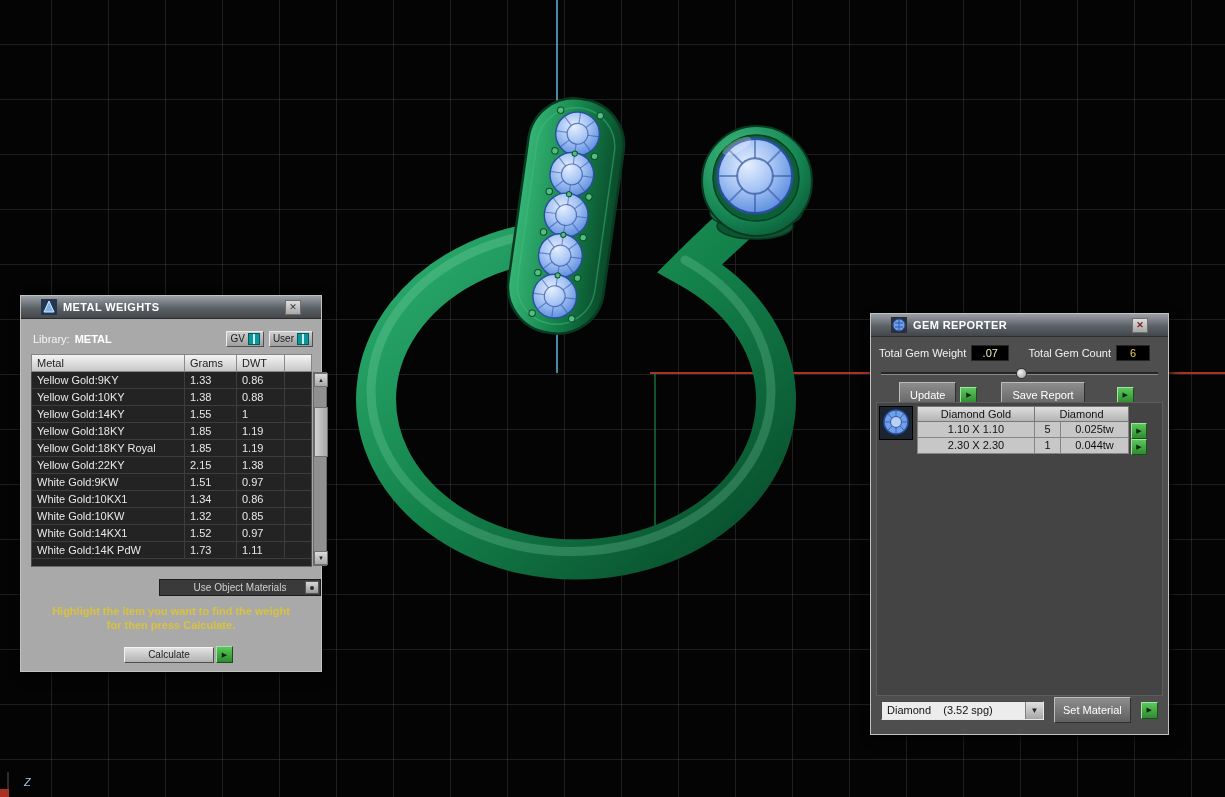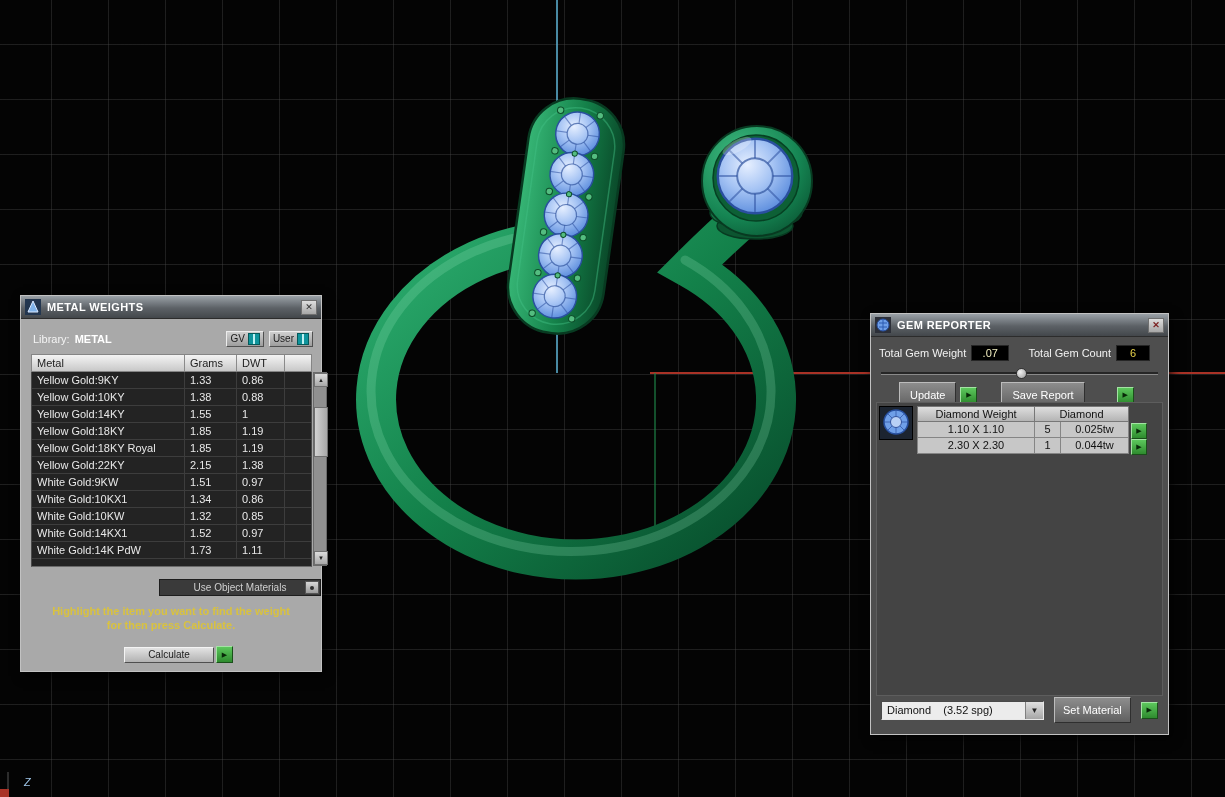--- a/index.html
+++ b/index.html
@@ -18,21 +18,21 @@
     background-size:57px 55px;
     background-position:-6px -11px;
   }
   .scene{position:absolute;left:0;top:0;}
   .zlab{position:absolute;left:24px;top:776px;color:#9fc6e8;font-size:11px;font-style:italic;}
   .corner-red{position:absolute;left:0;top:789px;width:9px;height:8px;background:var(--axis-red,#a93226);}
 
   
   .panel{position:absolute;border:1px solid #c2c2c2;box-shadow:3px 4px 10px rgba(0,0,0,.75);}
   .titlebar{
-    height:22px;display:flex;align-items:center;gap:6px;padding:0 4px;
+    height:22px;display:flex;align-items:center;gap:6px;padding:0 20px;
     background:linear-gradient(180deg,#9aa1a7,#5c6166 55%,#43474b);
     border-bottom:1px solid #2c2c2c;
   }
   .ticon{display:flex;width:16px;height:16px;}
   .ttext{flex:1;color:#fff;font-weight:bold;font-size:11px;letter-spacing:.4px;}
   .closeb{
     width:14px;height:13px;background:linear-gradient(#dedede,#a7a7a7);
     border:1px solid #6f6f6f;color:#333;font-size:9px;line-height:12px;text-align:center;cursor:default;
   }
   .gr .closeb{color:#7a1f1f;font-weight:bold;}
@@ -401,21 +401,21 @@
   <div class="gr-table">
     <span class="gem-thumb">
       <svg width="32" height="32">
           <circle cx="16" cy="15" r="12" fill="#6f9fe8" stroke="#274f9e" stroke-width="1.5"></circle>
           <circle cx="16" cy="15" r="5.5" fill="#b9d0f5" stroke="#35559f"></circle>
           <path d="M16 3 L16 9.5 M16 20.5 L16 27 M4 15 L10.5 15 M21.5 15 L28 15 M7.5 6.5 L12 11 M20 19 L24.5 23.5 M24.5 6.5 L20 11 M12 19 L7.5 23.5" stroke="#2c4f9f" stroke-width="1" opacity="0.7"></path>
         </svg>
     </span>
     <div class="gr-grid">
       <div class="gr-ghead">
-        <span class="gh1">Diamond Weight</span>
+        <span class="gh1">Diamond Gold</span>
         <span class="gh2">Diamond</span>
       </div>
       <div id="gr-rows">
           <div class="gr-row">
             <span class="gc-size">1.10 X 1.10</span>
             <span class="gc-count">5</span>
             <span class="gc-weight">0.025tw</span>
             <span class="green-btn">▶</span>
           </div>
           <div class="gr-row">

